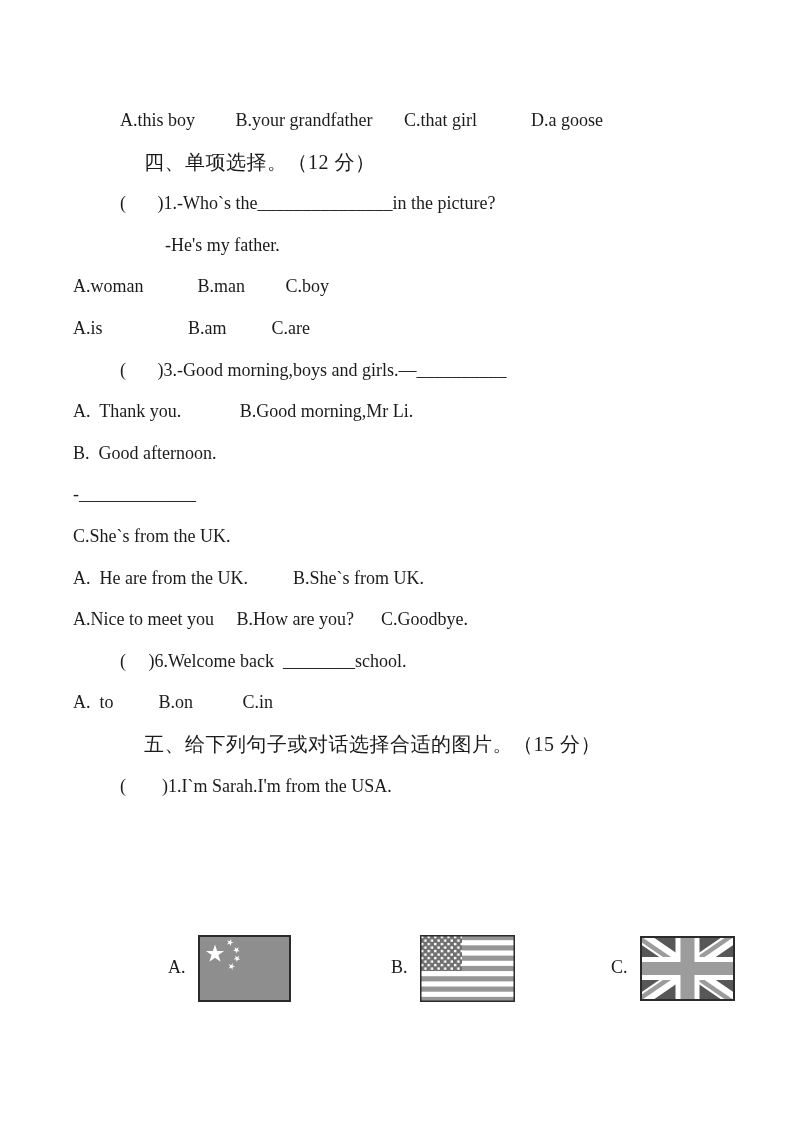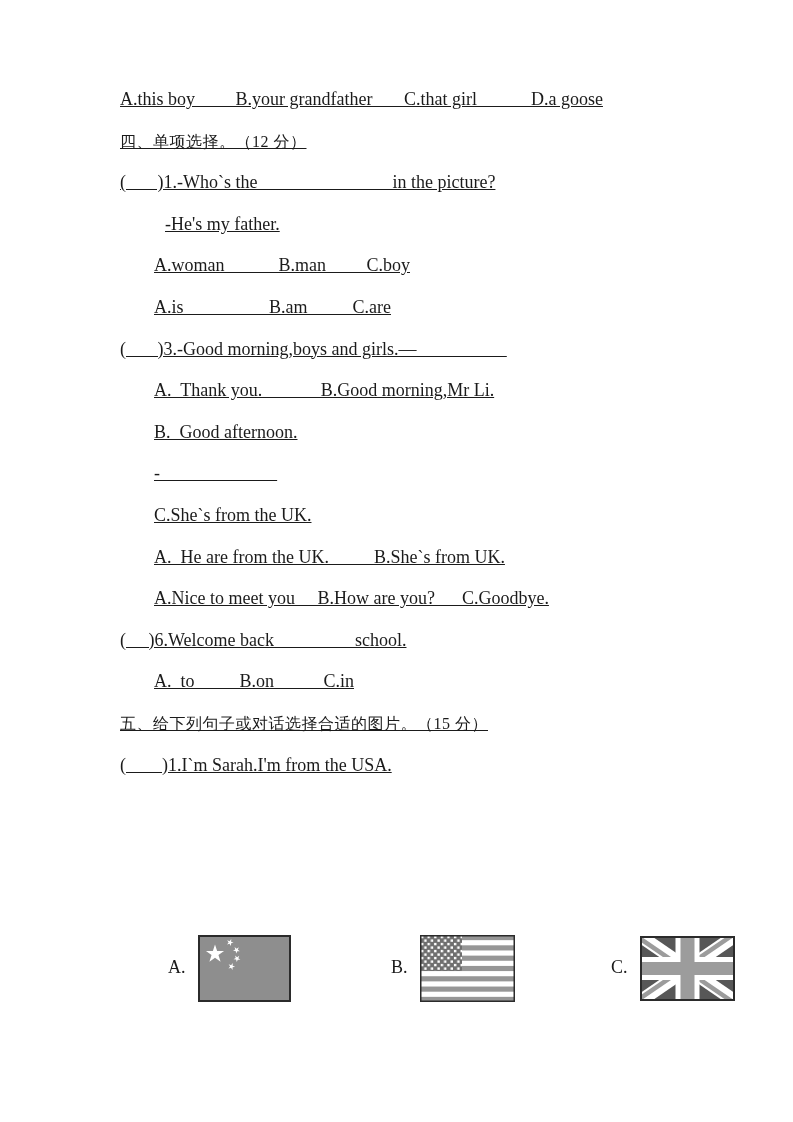--- a/index.html
+++ b/index.html
@@ -5,31 +5,31 @@
   html, body { margin: 0; padding: 0; background: #ffffff; }
   .page {
     position: relative;
     width: 793px;
     height: 1122px;
     background: var(--paper, #ffffff);
     overflow: hidden;
     font-family: "Liberation Serif", "DejaVu Serif", serif;
     color: var(--ink, #1b1b1b);
   }
-  #text-column { position: absolute; top: 79px; left: 0; width: 100%; text-decoration: underline; }
+  #text-column { position: absolute; top: 100px; left: 0; width: 100%; }
   .line {
     white-space: pre;
     height: 41.6px;
     line-height: 41.6px;
     font-size: 18px;
     padding-left: 120px;
   }
-  .line.opt { padding-left: 114px; margin-left: 40px; }
+  .line.opt { padding-left: 73px; }
   .line.ans { padding-left: 165px; }
-  .line.header { font-size: 16px; letter-spacing: 0.5px; }
+  .line.header { font-size: 20px; letter-spacing: 0.5px; margin-left: 24px; }
   .flag-row { position: absolute; top: 928px; left: 0; width: 100%; height: 92px; }
   .flag-label { position: absolute; top: 28px; font-size: 18px; line-height: 22px; }
   .flag-box { position: absolute; top: 7px; display: block; }
   .flag-box svg { display: block; }
   .cn-field  { fill: var(--china-field, #8e8e8e); }
   .star      { fill: var(--star-white, #ffffff); }
   .us-canton { fill: var(--usa-canton, #6f6f6f); }
   .us-stripe { fill: var(--usa-stripe, #969696); }
   .uk-field  { fill: var(--uk-field, #575757); }
   .uk-cross  { fill: var(--uk-cross, #9c9c9c); }

